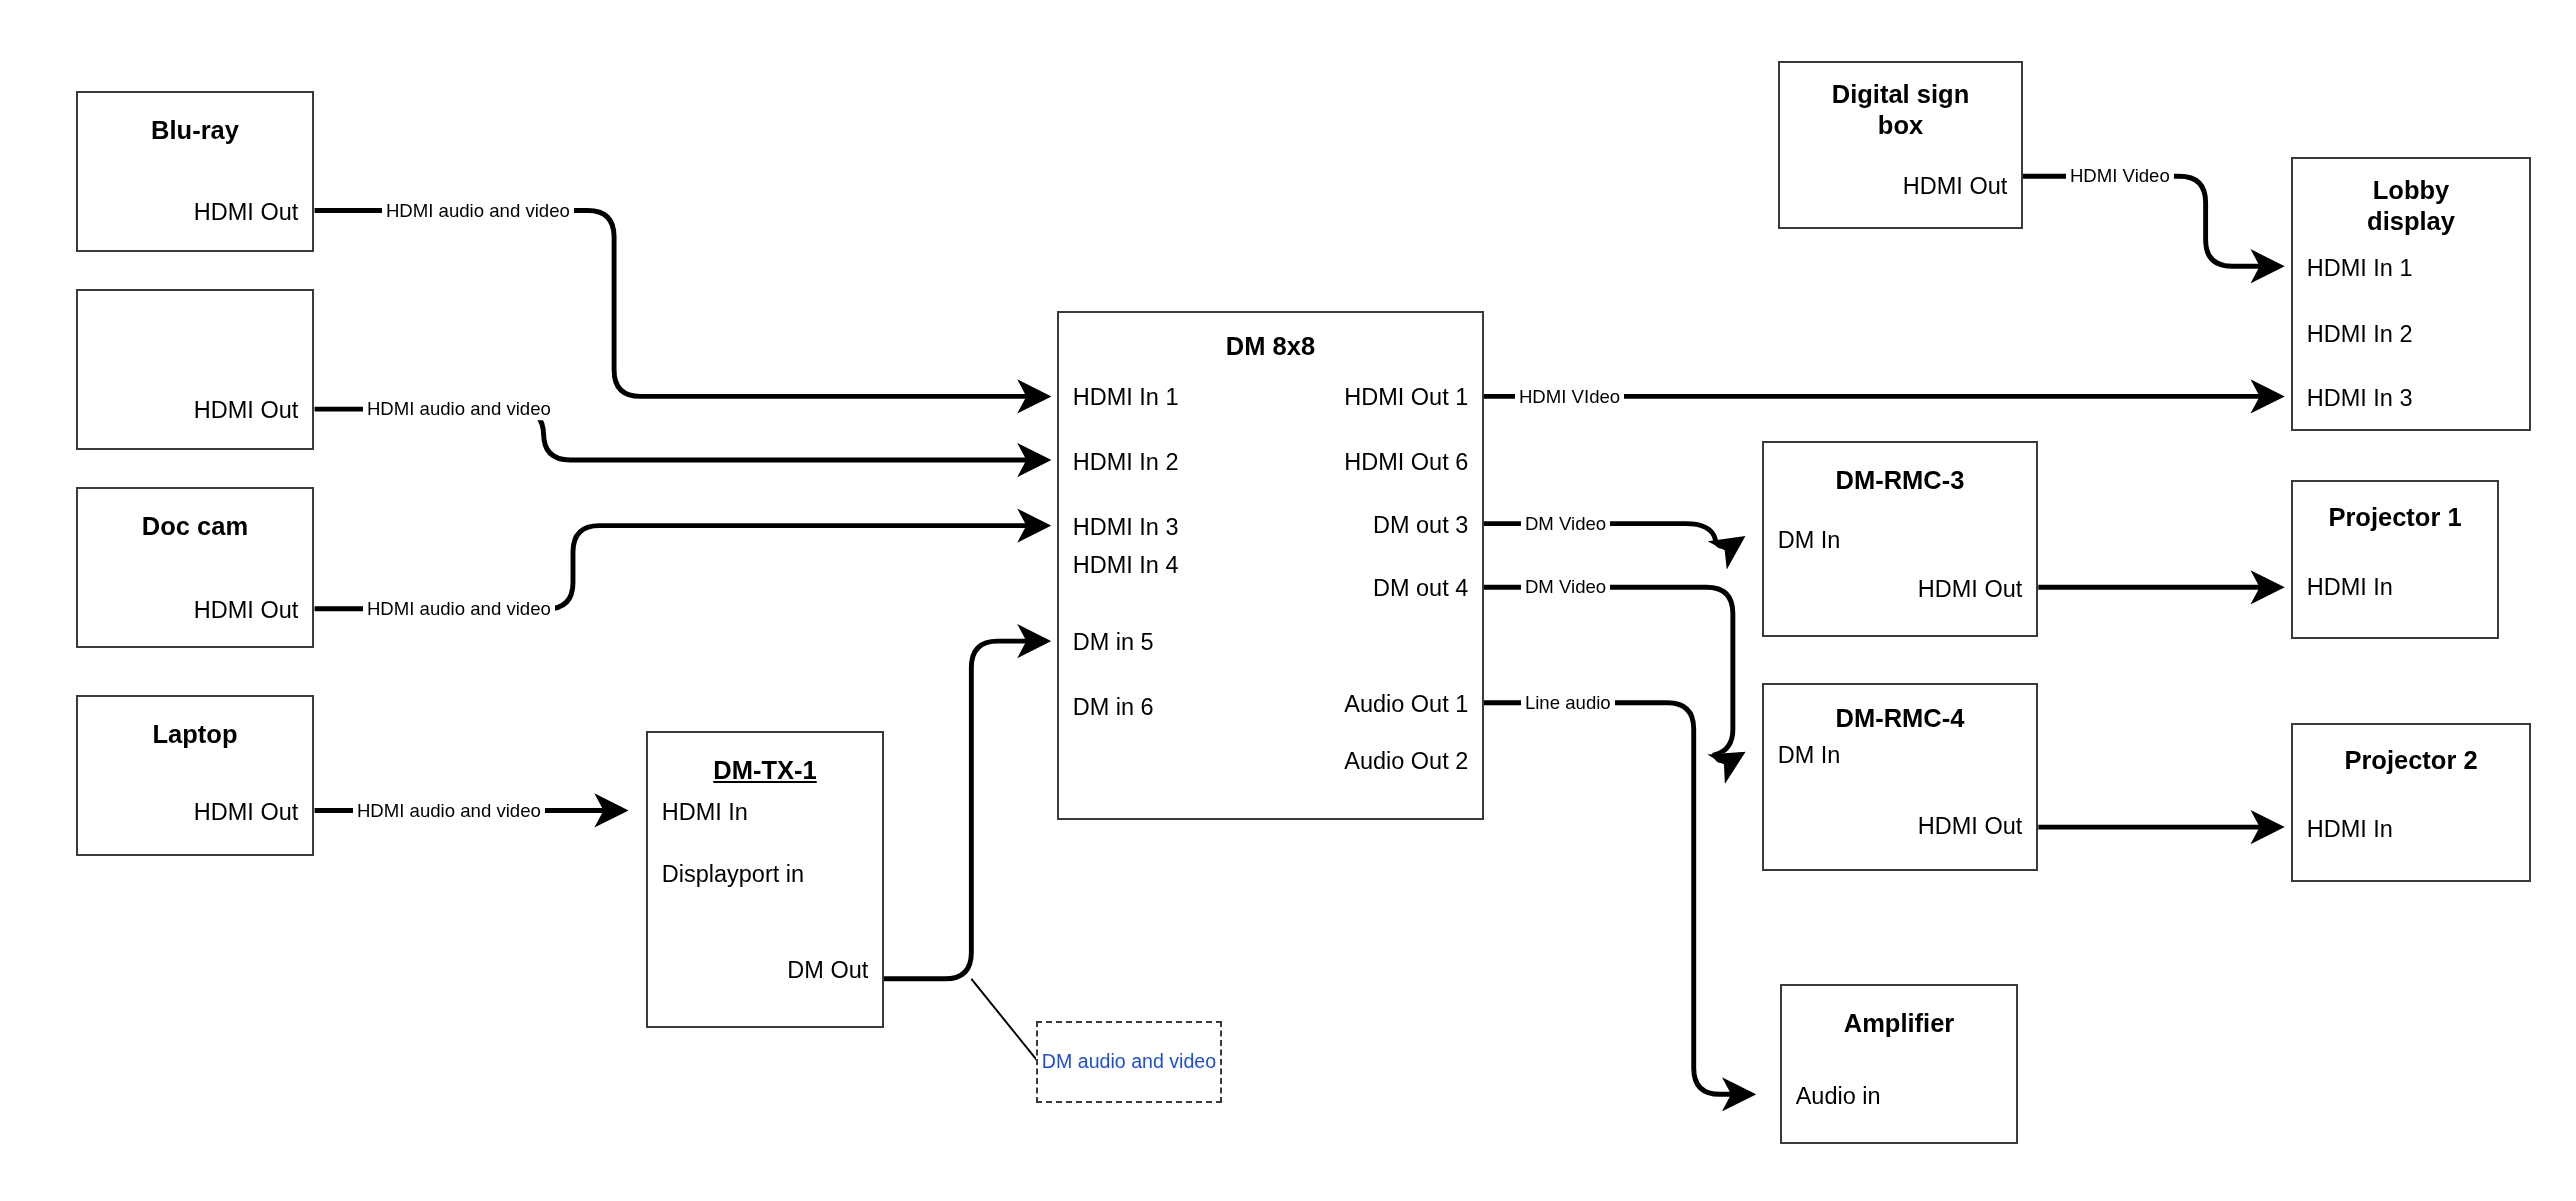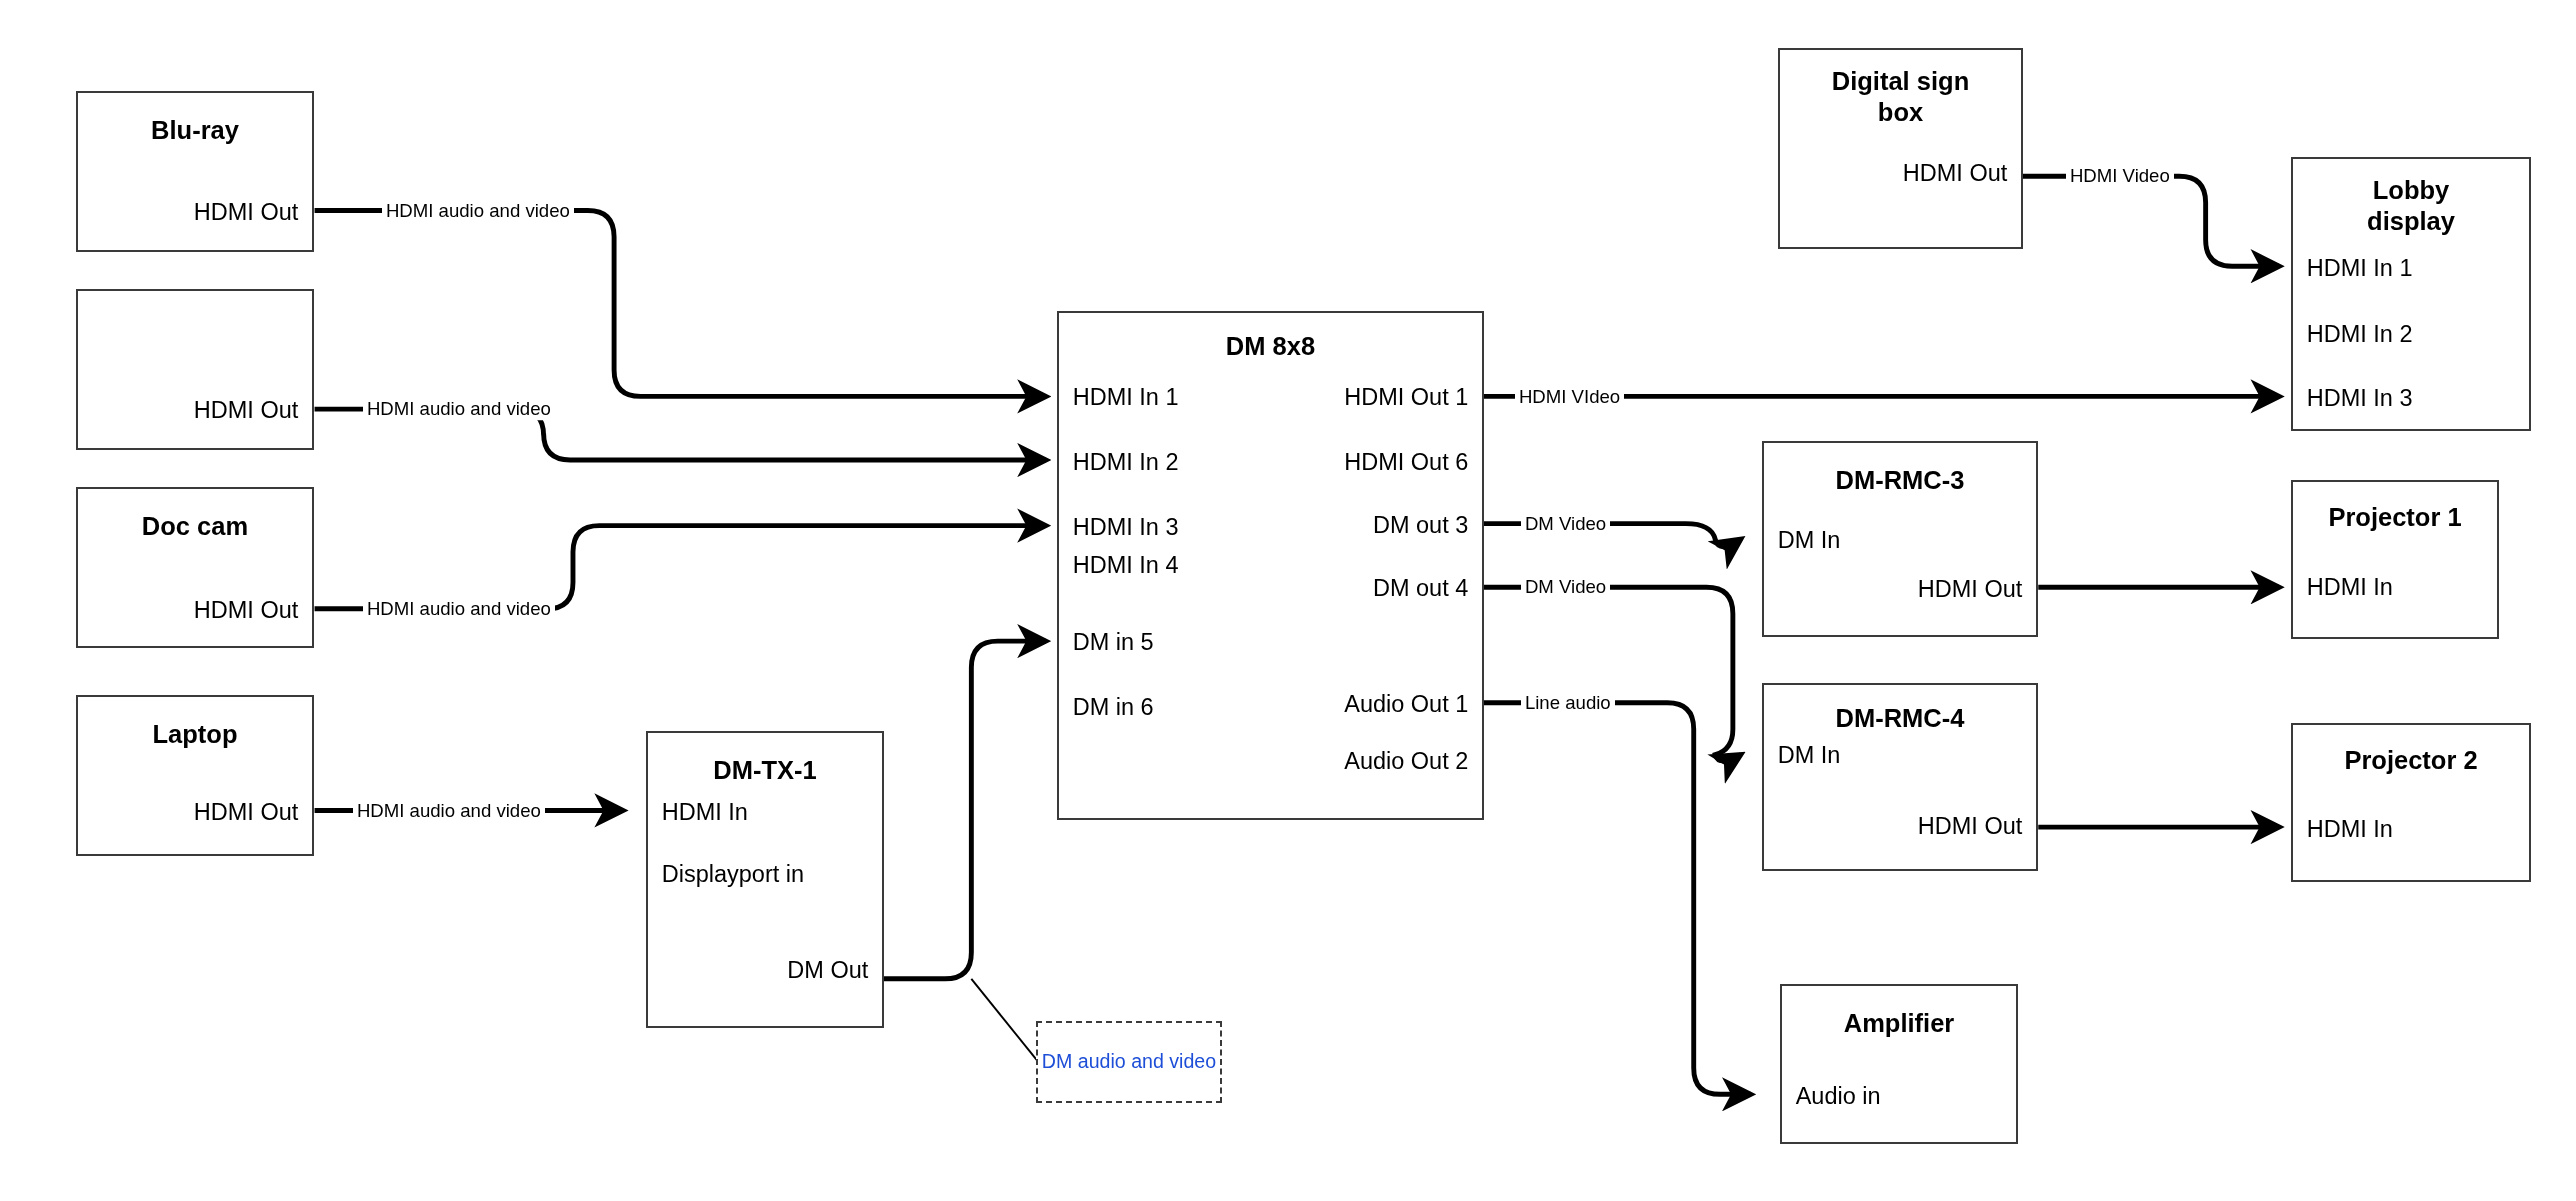--- a/index.html
+++ b/index.html
@@ -135,21 +135,21 @@
     <div class="node-title" style="top:21.5px;">Doc cam</div>
     <div class="port right" style="top:108px;">HDMI Out</div>
   </div>
 
   <div class="node" style="left:76px; top:695px; width:238px; height:161px;">
     <div class="node-title" style="top:21.5px;">Laptop</div>
     <div class="port right" style="top:102px;">HDMI Out</div>
   </div>
 
   <div class="node" style="left:646px; top:731px; width:238px; height:297px;">
-    <div class="node-title" style="top:21.5px;">DM-TX-1</div>
+    <div class="node-title" style="top:21.5px;text-decoration:underline;">DM-TX-1</div>
     <div class="port left" style="top:66px;">HDMI In</div>
     <div class="port left" style="top:128px;">Displayport in</div>
     <div class="port right" style="top:224px;">DM Out</div>
   </div>
 
   <div class="node" style="left:1057px; top:311px; width:427px; height:509px;padding-left:21px;">
     <div class="node-title" style="top:17.6px;">DM 8x8</div>
     <div class="port left" style="top:71px;">HDMI In 1</div>
     <div class="port left" style="top:136px;">HDMI In 2</div>
     <div class="port left" style="top:201px;">HDMI In 3</div>
@@ -157,21 +157,21 @@
     <div class="port left" style="top:316px;">DM in 5</div>
     <div class="port left" style="top:381px;">DM in 6</div>
     <div class="port right" style="top:71px;">HDMI Out 1</div>
     <div class="port right" style="top:136px;">HDMI Out 6</div>
     <div class="port right" style="top:199px;">DM out 3</div>
     <div class="port right" style="top:262px;">DM out 4</div>
     <div class="port right" style="top:378px;">Audio Out 1</div>
     <div class="port right" style="top:435px;">Audio Out 2</div>
   </div>
 
-  <div class="node" style="left:1778px; top:48px; width:245px; height:201px;">
+  <div class="node" style="left:1778px; top:61px; width:245px; height:168px;">
     <div class="node-title" style="top:15.7px; padding:0 41px;">Digital sign box</div>
     <div class="port right" style="top:110px;">HDMI Out</div>
   </div>
 
   <div class="node" style="left:2291px; top:157px; width:240px; height:274px;">
     <div class="node-title" style="top:15.7px; padding:0 51px;">Lobby display</div>
     <div class="port left" style="top:96px;">HDMI In 1</div>
     <div class="port left" style="top:162px;">HDMI In 2</div>
     <div class="port left" style="top:226px;">HDMI In 3</div>
   </div>

